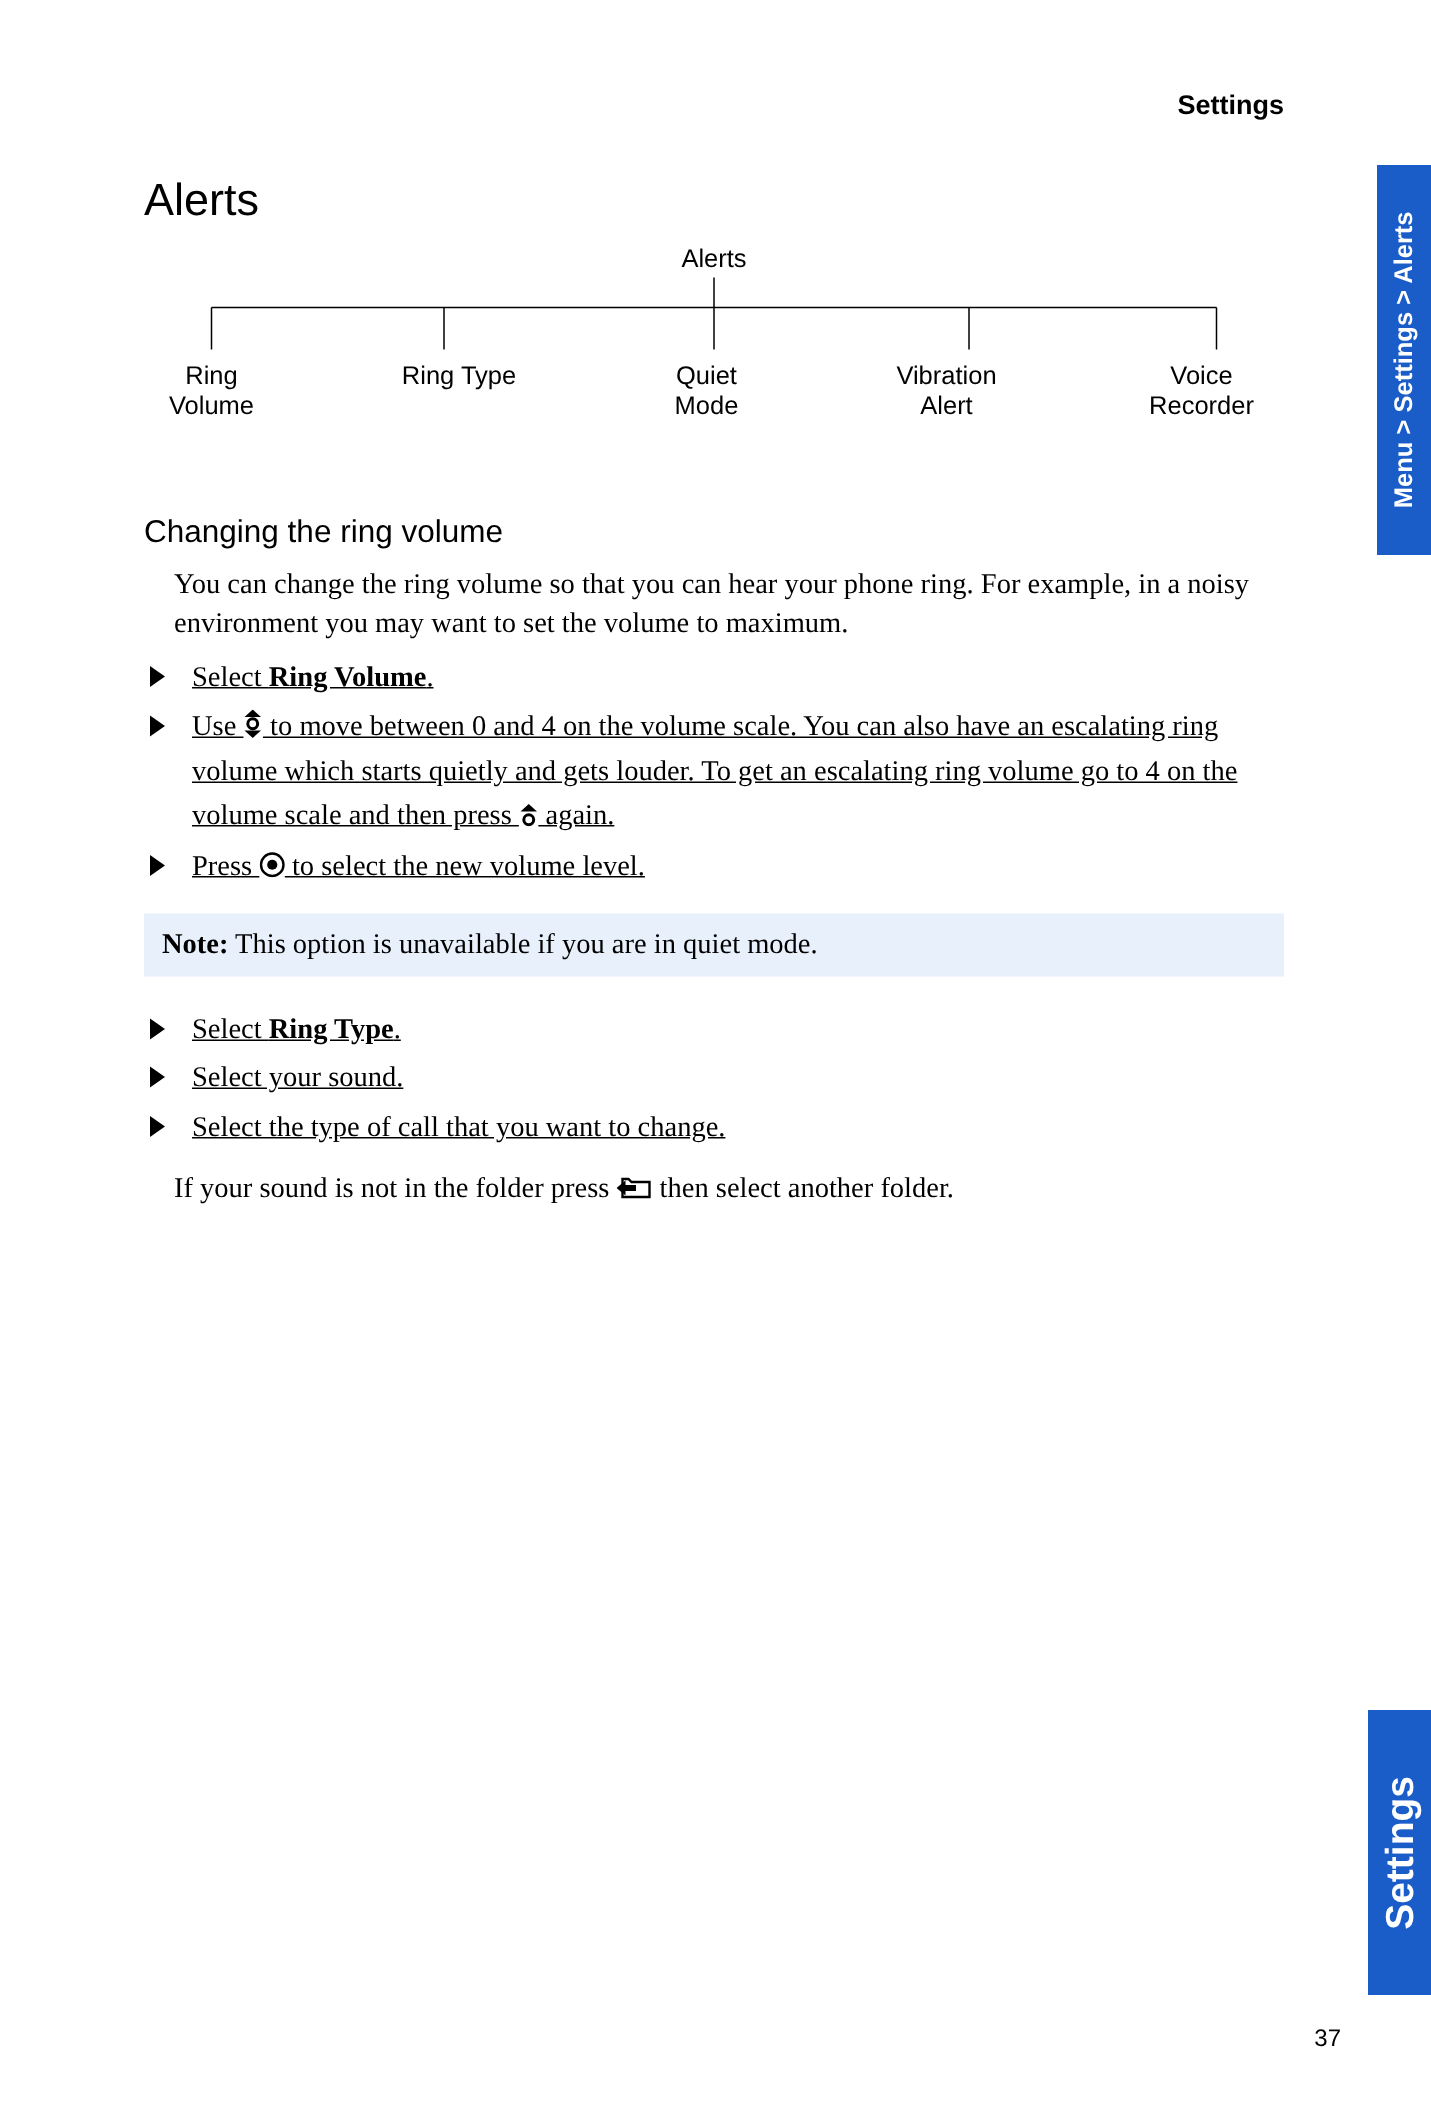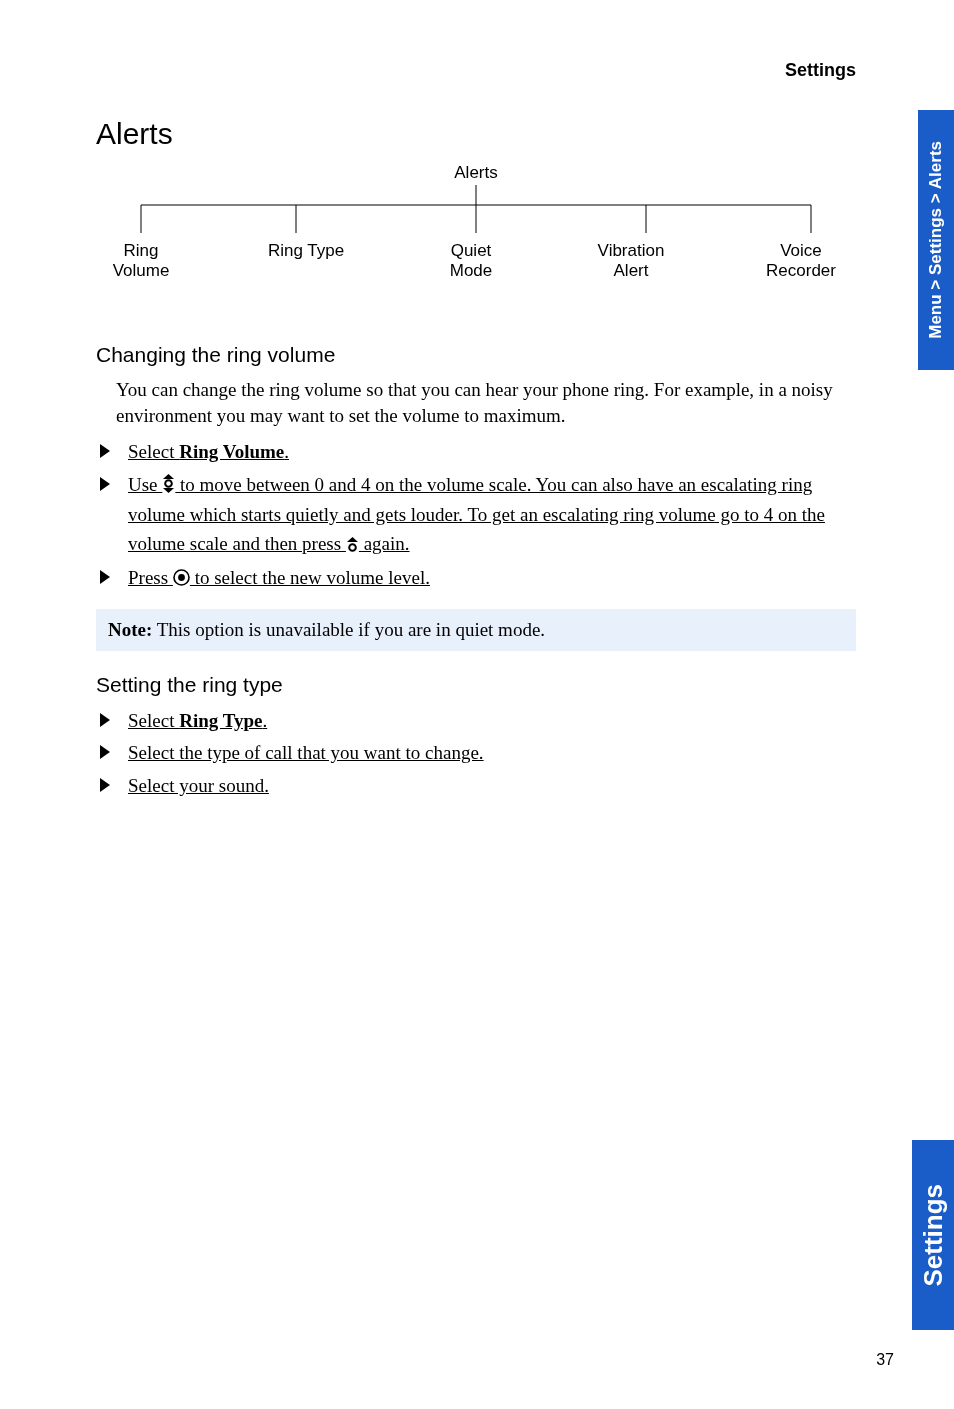--- a/index.html
+++ b/index.html
@@ -86,32 +86,37 @@
               <circle cx="8.5" cy="8.5" r="7.5" fill="none" stroke="#000" stroke-width="1.6"></circle>
               <circle cx="8.5" cy="8.5" r="3.4" fill="#000"></circle>
             </svg></span><span> to select the new volume level.</span>
       </li>
     </ul>
 
     <div class="note-box">
       <span class="b">Note:</span><span> This option is unavailable if you are in quiet mode.</span>
     </div>
 
-    <div class="h2">Setting the ring type</div>
     <ul class="steps">
       <li><span class="tri"></span>
         <span>Select </span><span class="b">Ring Type</span><span>.</span>
       </li>
       <li><span class="tri"></span>
+        <span>Select your sound.</span>
+      </li>
+      <li><span class="tri"></span>
         <span>Select the type of call that you want to change.</span>
       </li>
-      <li><span class="tri"></span>
-        <span>Select your sound.</span>
-      </li>
     </ul>
+    <p class="body">
+      <span>If your sound is not in the folder press </span><span class="icon"><svg width="24" height="17" viewBox="0 0 24 17">
+            <path d="M4 3 L8 3 L10 5 L22 5 L22 15 L4 15 Z" fill="none" stroke="#000" stroke-width="1.6"></path>
+            <path d="M0 9 L6 4 L6 7 L13 7 L13 11 L6 11 L6 14 Z" fill="#000"></path>
+          </svg></span><span> then select another folder.</span>
+    </p>
   </div>
 
   <div class="side-tab tab-breadcrumb">
     <span class="vtext">Menu &gt; Settings &gt; Alerts</span>
   </div>
   <div class="side-tab tab-section">
     <span class="vtext">Settings</span>
   </div>
 
   <div class="page-num">37</div>

